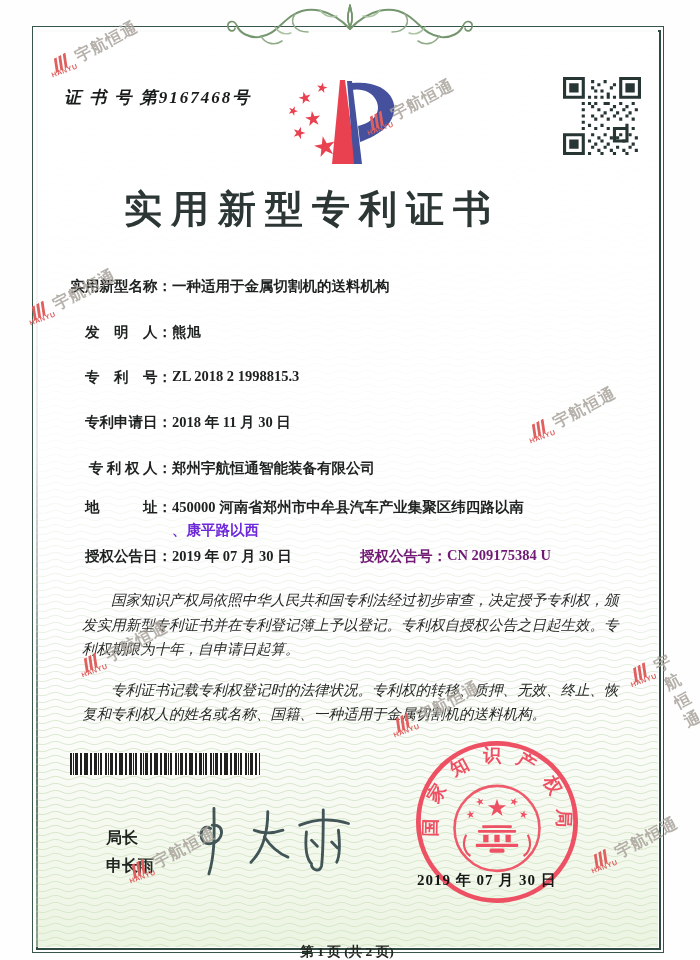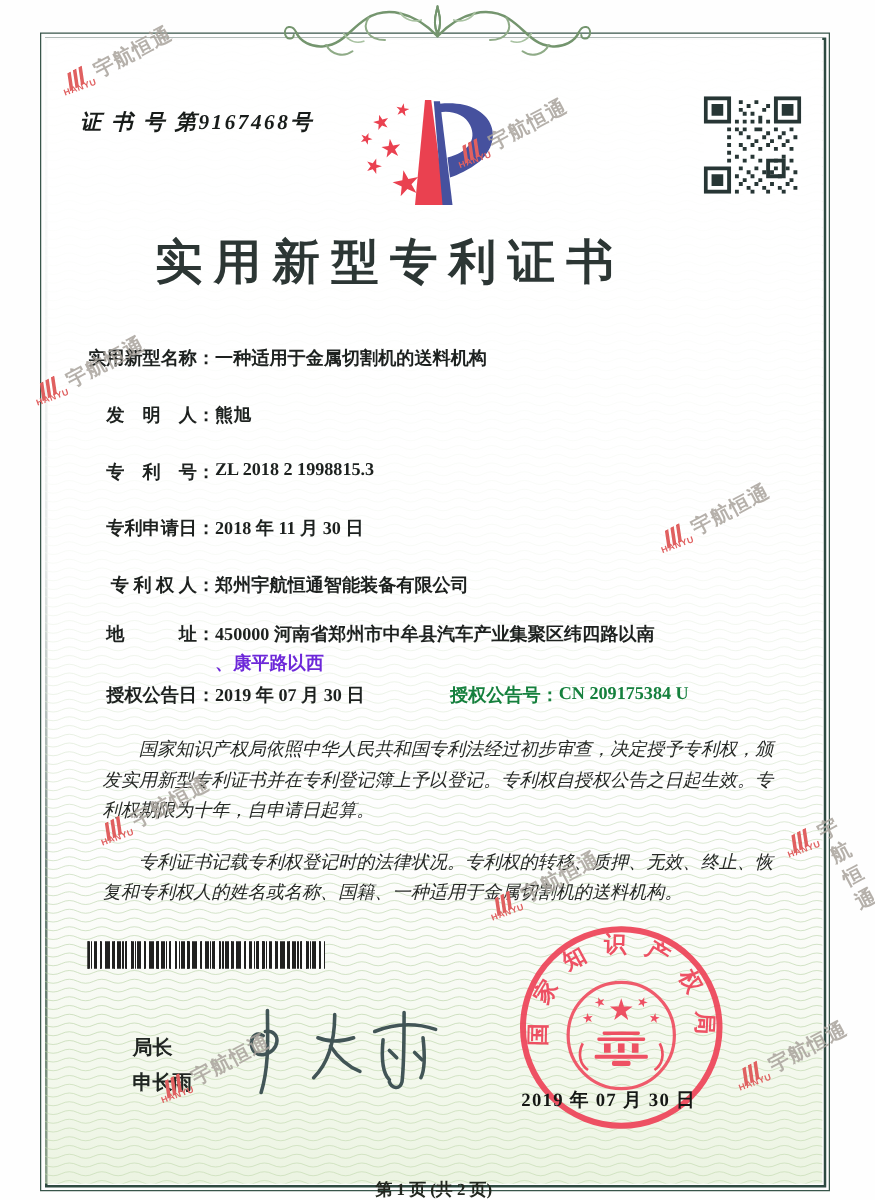--- a/index.html
+++ b/index.html
@@ -27,21 +27,21 @@
   .logo{position:absolute;left:280px;top:76px;z-index:4;}
   .qr{position:absolute;left:563px;top:77px;z-index:4;}
   .title{position:absolute;left:32px;top:184px;width:560px;text-align:center;
          font-size:38px;font-weight:700;letter-spacing:9px;color:#2c3634;z-index:4;}
   
   .row{position:absolute;left:68px;display:flex;font-size:14.5px;font-weight:600;
        color:#1d211f;z-index:4;white-space:nowrap;}
   .row .lbl{flex:none;width:104px;text-align:right;}
   .addr2{position:absolute;left:172px;font-size:14.5px;font-weight:600;color:#6d28d9;z-index:4;}
   .grant2{position:absolute;left:360px;display:flex;font-size:14.5px;font-weight:600;
-          color:#15803d;z-index:4;white-space:nowrap;text-align:right;}
+          color:#701a75;z-index:4;white-space:nowrap;text-align:right;}
   
   .paras{position:absolute;left:66px;top:572px;width:576px;z-index:4;
          font-size:14.5px;line-height:24.5px;font-style:italic;color:#262926;}
   .paras p{margin:16px;text-indent:2em;font-weight:500;}
   
   .barcode{position:absolute;left:70px;top:753px;width:190px;height:22px;z-index:4;
     background:
       repeating-linear-gradient(90deg,#20201f 0 2px,rgba(0,0,0,0) 2px 5px),
       repeating-linear-gradient(90deg,#20201f 0 1px,rgba(255,255,255,.9) 1px 3px,#20201f 3px 4px,rgba(255,255,255,.9) 4px 7px);}
   

